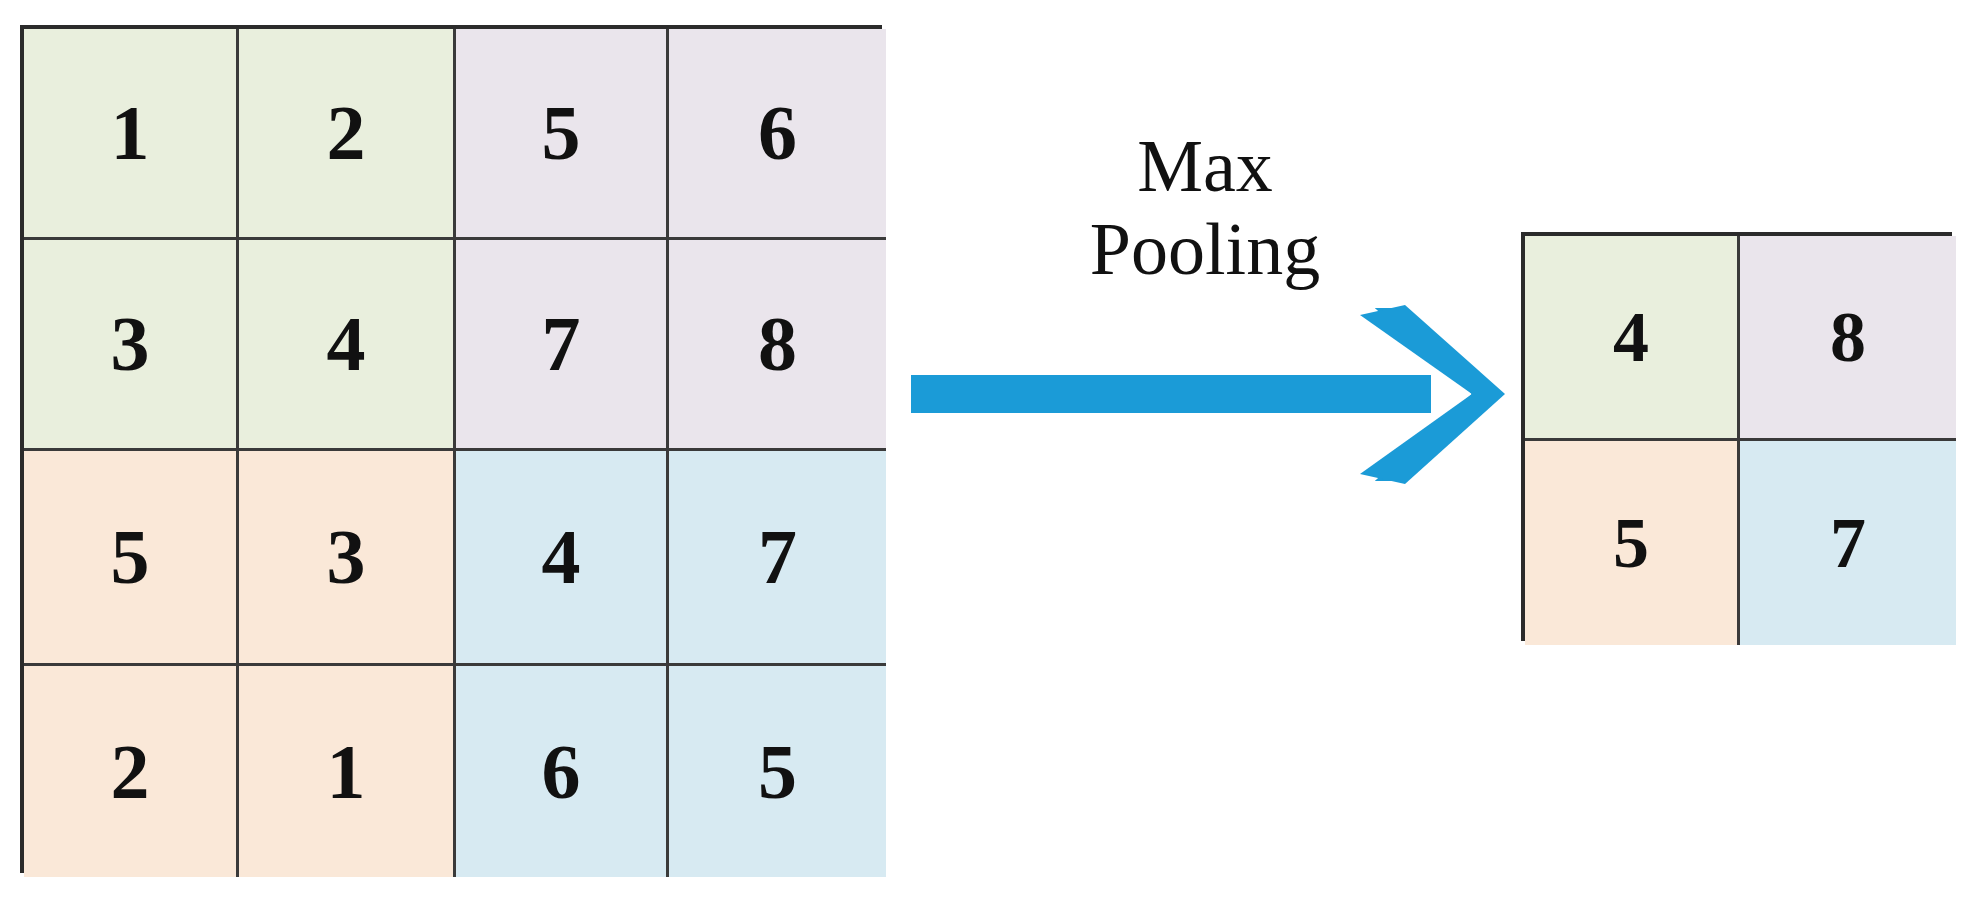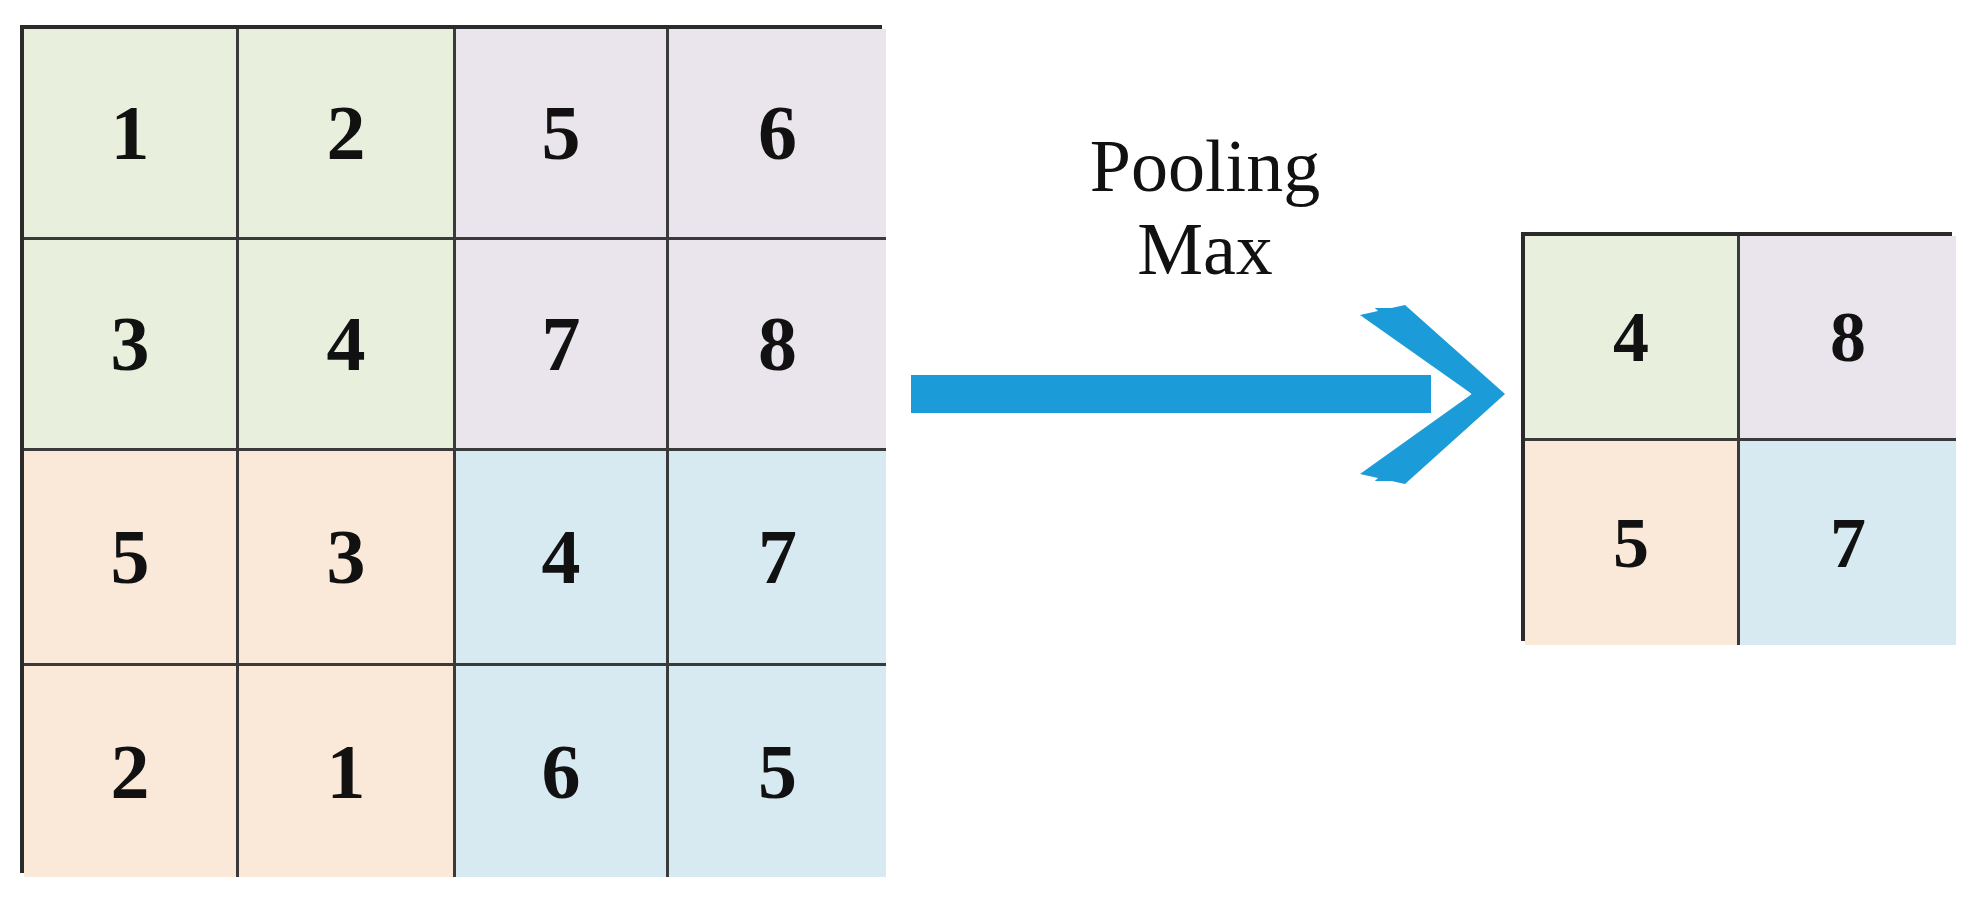--- a/index.html
+++ b/index.html
@@ -120,22 +120,22 @@
   <div class="cell q-blue">4</div>
   <div class="cell q-blue lastcol">7</div>
 
   <div class="cell q-peach lastrow">2</div>
   <div class="cell q-peach lastrow">1</div>
   <div class="cell q-blue lastrow">6</div>
   <div class="cell q-blue lastrow lastcol">5</div>
 </div>
 
 <div id="op-label">
+  <span class="line">Max</span>
   <span class="line">Pooling</span>
-  <span class="line">Max</span>
 </div>
 
 <div id="arrow">
   <svg width="610" height="200" viewBox="0 0 610 200" xmlns="http://www.w3.org/2000/svg" aria-hidden="true">
 
     <rect x="6" y="80" width="520" height="38" fill="#1b9bd7"></rect>
 
     <path d="M 470 13 L 499 13 L 596 99 L 499 186 L 470 186 L 567 99 Z" fill="#1b9bd7"></path>
     <path d="M 470 13 L 499 13 L 596 99 L 567 99 Z" fill="#1b9bd7"></path>
     <path d="M 470 186 L 499 186 L 596 99 L 567 99 Z" fill="#1b9bd7"></path>

